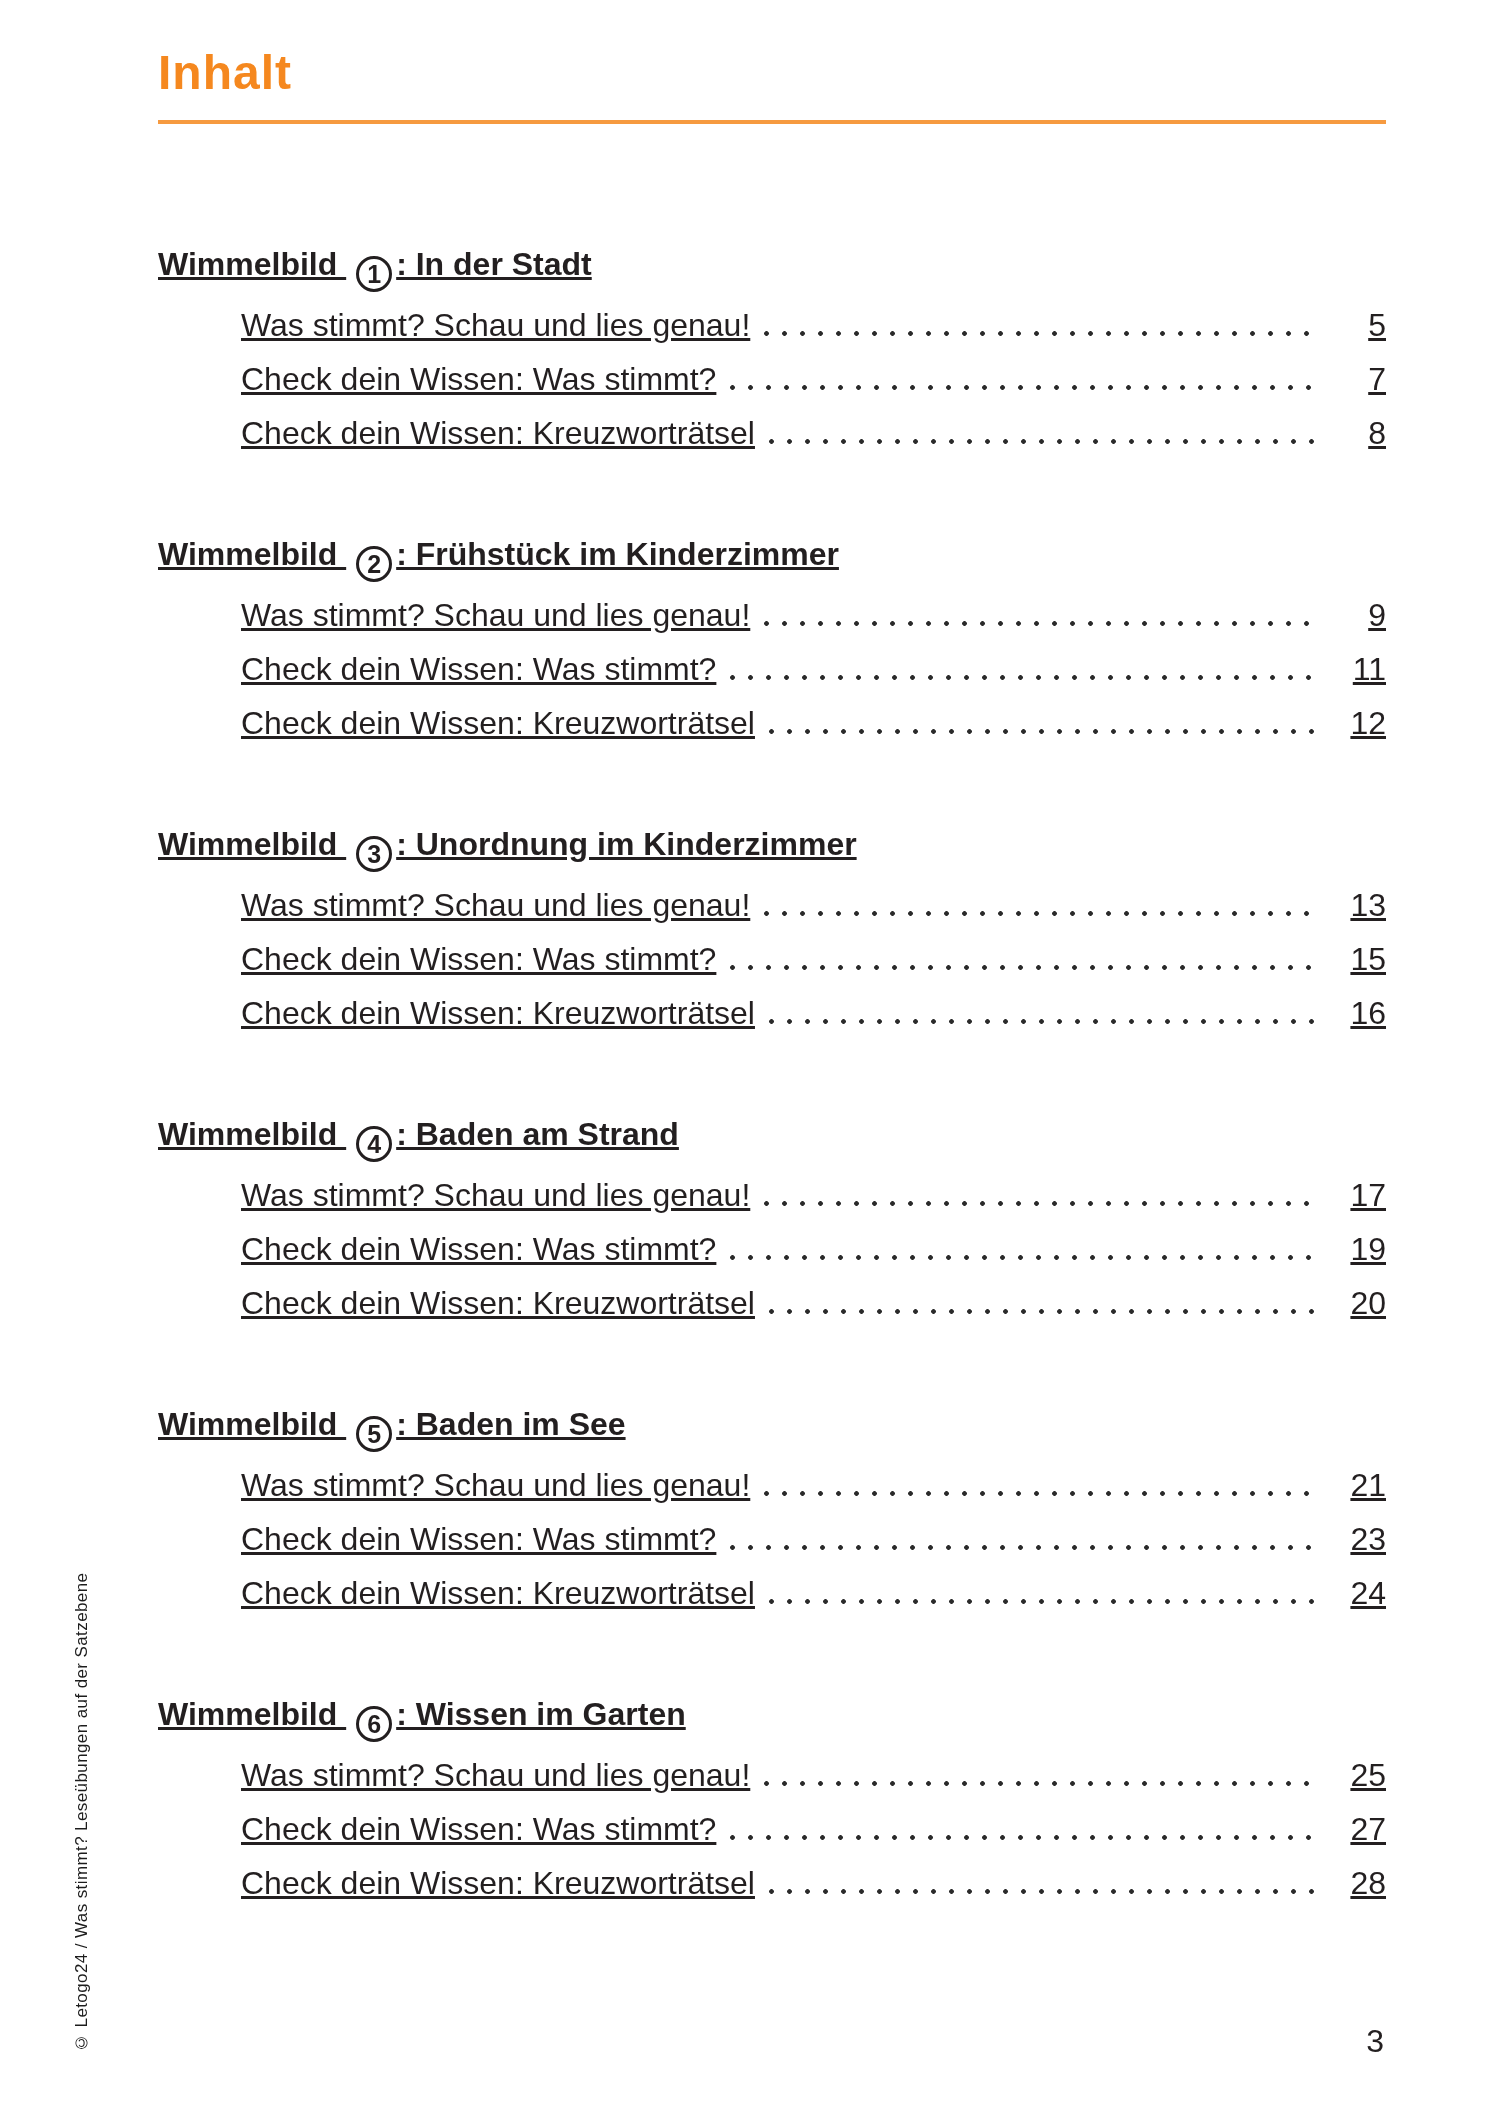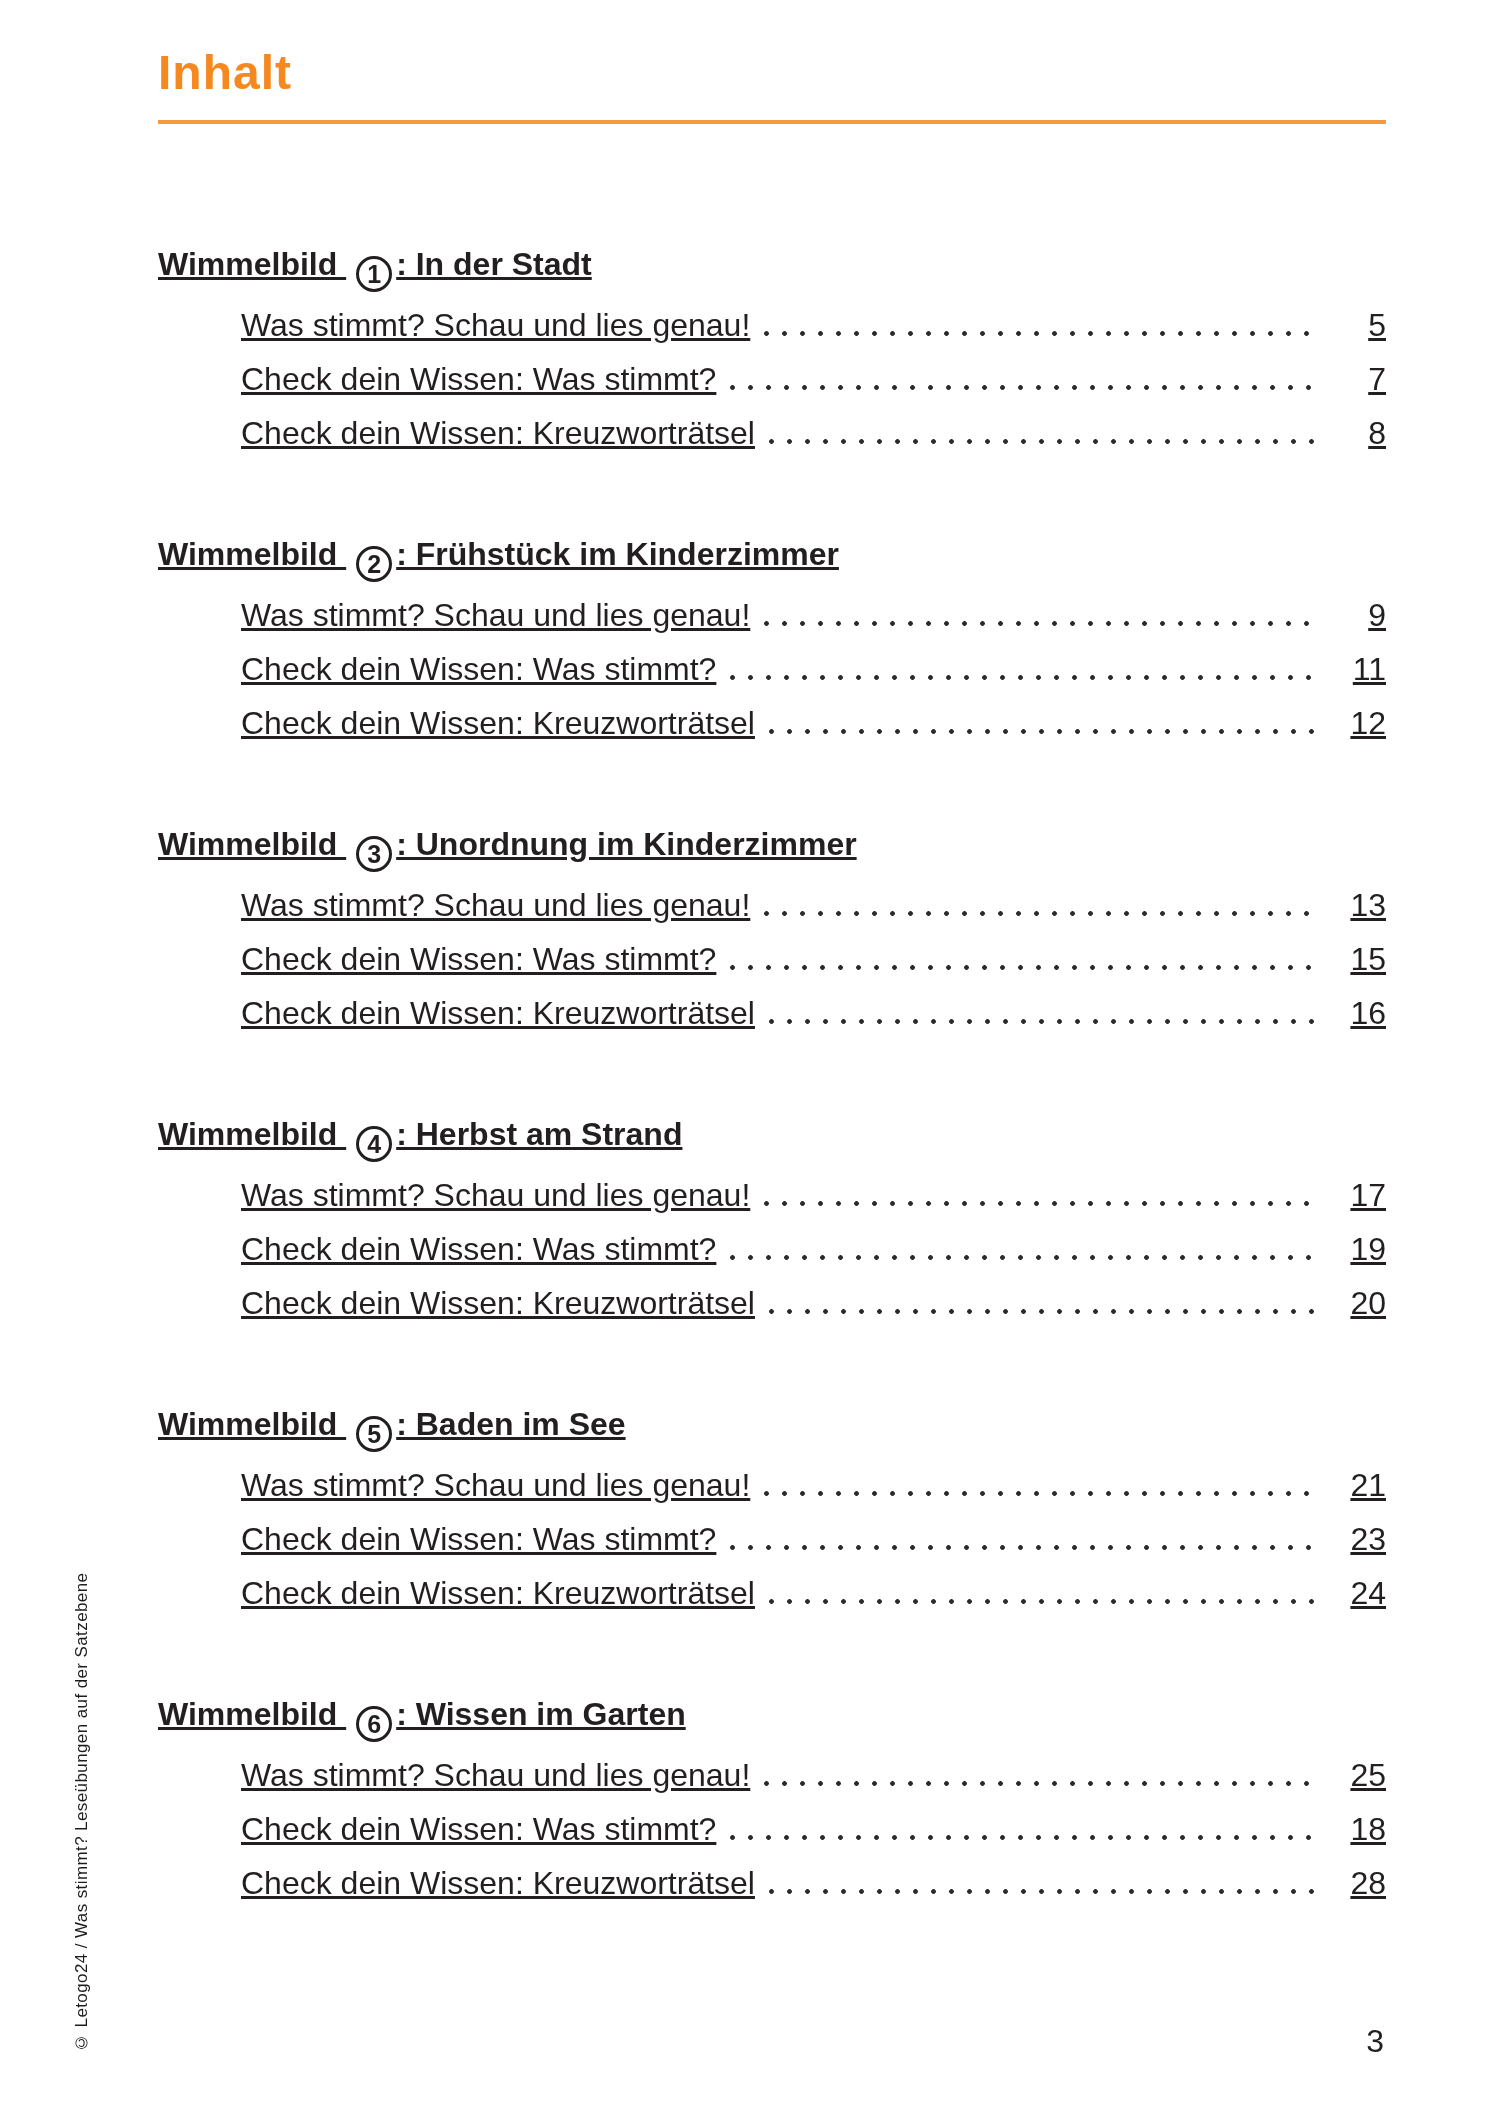--- a/index.html
+++ b/index.html
@@ -192,21 +192,21 @@
             <span class="row-label">Check dein Wissen: Kreuzworträtsel</span>
             <span class="leader"></span>
             <span class="row-page">16</span>
           </div>
       </div>
     </div>
 
     <div class="toc-section">
       <div class="section-heading"><span>Wimmelbild </span><span class="circle-number">
             <span>4</span>
-          </span><span>: Herbst am Strand</span></div>
+          </span><span>: Baden am Strand</span></div>
       <div class="rows">
         <div class="toc-row">
             <span class="row-label">Was stimmt? Schau und lies genau!</span>
             <span class="leader"></span>
             <span class="row-page">17</span>
           </div>
         <div class="toc-row">
             <span class="row-label">Check dein Wissen: Was stimmt?</span>
             <span class="leader"></span>
             <span class="row-page">19</span>
@@ -248,21 +248,21 @@
           </span><span>: Wissen im Garten</span></div>
       <div class="rows">
         <div class="toc-row">
             <span class="row-label">Was stimmt? Schau und lies genau!</span>
             <span class="leader"></span>
             <span class="row-page">25</span>
           </div>
         <div class="toc-row">
             <span class="row-label">Check dein Wissen: Was stimmt?</span>
             <span class="leader"></span>
-            <span class="row-page">18</span>
+            <span class="row-page">27</span>
           </div>
         <div class="toc-row">
             <span class="row-label">Check dein Wissen: Kreuzworträtsel</span>
             <span class="leader"></span>
             <span class="row-page">28</span>
           </div>
       </div>
     </div>
 
   </div>

